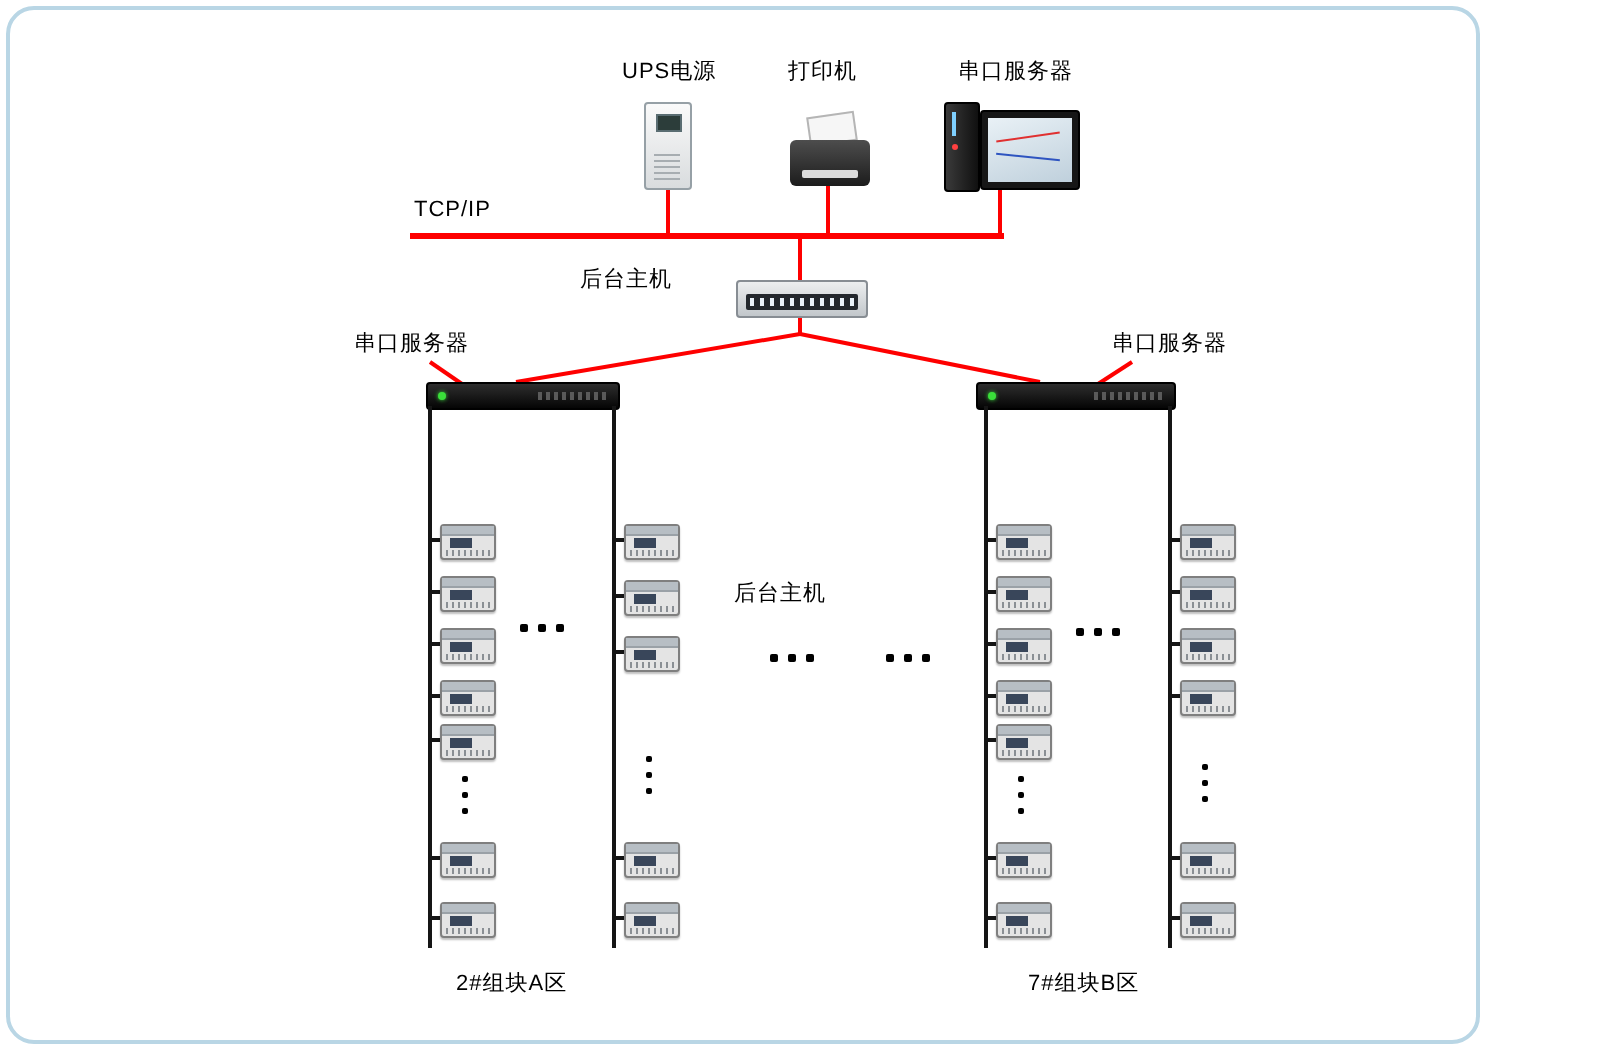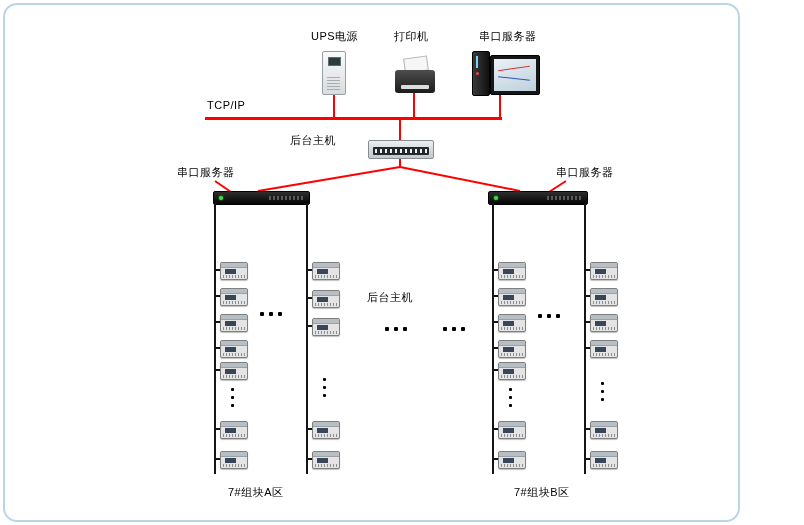--- a/index.html
+++ b/index.html
@@ -119,21 +119,21 @@
   <div class="server" style="left:213px;top:191px">
     <div class="server-led"></div>
     <div class="server-detail"></div>
   </div>
   <div class="server" style="left:488px;top:191px;width:98px">
     <div class="server-led"></div>
     <div class="server-detail"></div>
   </div>
 
   <div class="lbl" style="left:367px;top:291px">后台主机</div>
-  <div class="lbl" style="left:228px;top:486px">7#组块A区</div>
+  <div class="lbl" style="left:228px;top:486px">2#组块A区</div>
   <div class="lbl" style="left:514px;top:486px">7#组块B区</div>
 
   <div id="gen">
       <div class="bus-line" style="position: absolute; left: 214px; top: 203px; height: 271px;"></div>
       <div class="vdots" style="left: 231px; top: 388px;">
         <div class="dot"></div>
         <div class="dot"></div>
         <div class="dot"></div>
       </div>
       <div class="stub" style="left: 214px; top: 269px;"></div>

